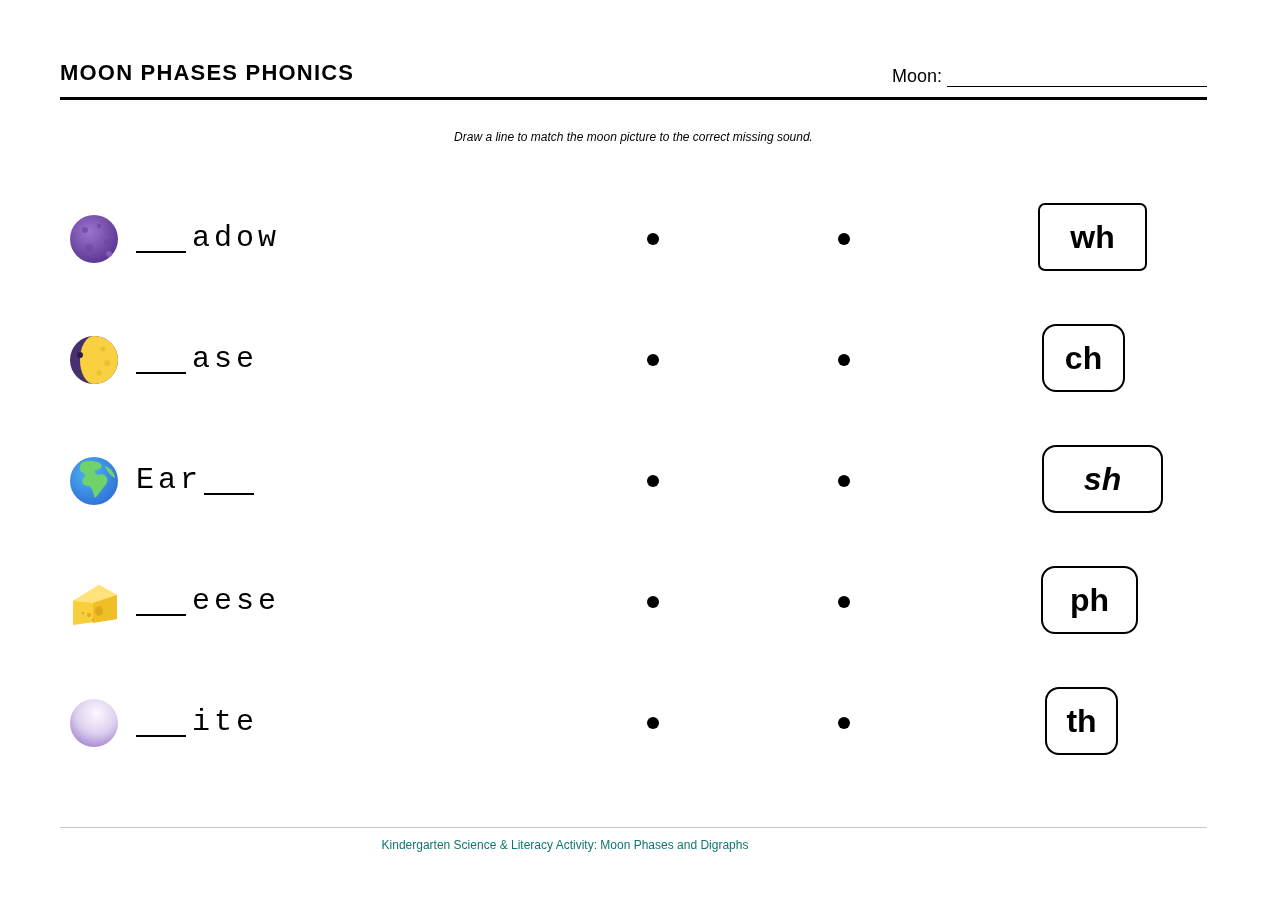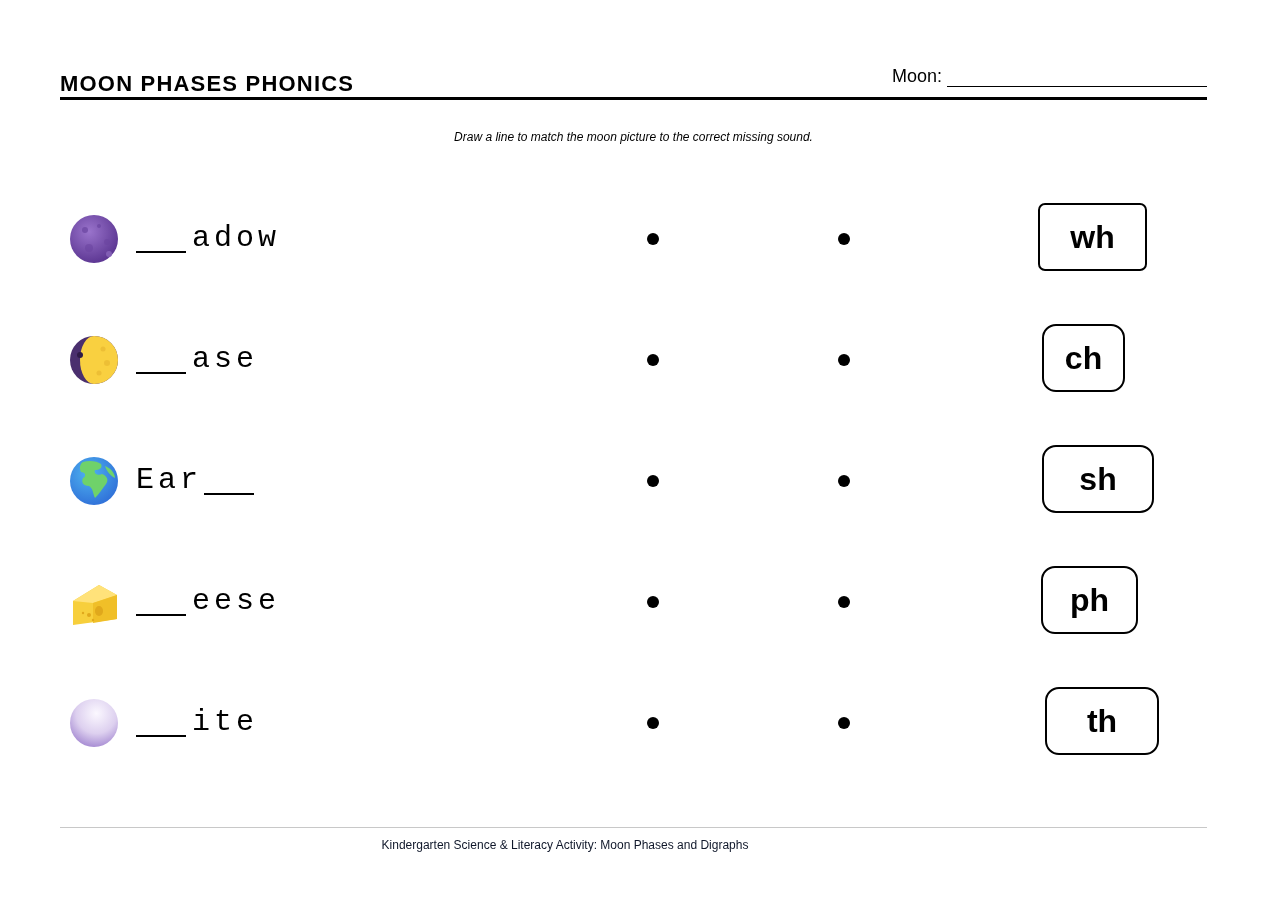--- a/index.html
+++ b/index.html
@@ -1,20 +1,20 @@
 <!DOCTYPE html>
 <html><head>
 <meta charset="utf-8">
 <style>
   html, body { margin: 0; padding: 0; background: #ffffff; }
   body { width: 1267px; height: 912px; position: relative; overflow: hidden;
          font-family: "Liberation Sans", sans-serif; color: #000; }
 
   .header { position: absolute; left: 60px; top: 58px; width: 1147px; height: 42px; }
-  .title { position: absolute; left: 0; top: 13px; font-size: 22px; font-weight: bold;
+  .title { position: absolute; left: 0; top: 2px; font-size: 22px; font-weight: bold;
            letter-spacing: 1.2px; }
   .name-wrap { position: absolute; right: 0; top: 8px; font-size: 18px; display: flex; align-items: flex-end; }
   .name-line { display: inline-block; width: 260px; border-bottom: 1.5px solid #000; height: 20px; margin-left: 5px; }
   .header-rule { position: absolute; left: 0; top: 39px; width: 1147px; height: 3px; background: #000; }
 
   .instructions { position: absolute; left: 0; top: 130px; width: 1267px; text-align: center;
                   font-size: 12px; font-style: italic; }
 
   .row { position: absolute; left: 0; width: 1267px; height: 72px; }
   .pic { position: absolute; left: 69px; width: 50px; height: 50px; top: 11px; }
@@ -23,21 +23,21 @@
   .blank { display: inline-block; width: 50px; border-bottom: 2px solid #000; height: 24px; margin-right: 6px; }
   .blank.after { margin-left: 2px; margin-right: 0; }
   .dot { position: absolute; width: 12px; height: 12px; border-radius: 50%; background: #000; top: 30px; }
   .dot.left { left: 647px; }
   .dot.right { left: 838px; }
   .box { position: absolute; top: 0; height: 68px; border: 2px solid #000; border-radius: 14px;
          display: flex; align-items: center; justify-content: center; font-size: 32px; font-weight: bold;
          box-sizing: border-box; }
 
   .footer-rule { position: absolute; left: 60px; top: 827px; width: 1147px; height: 1px; background: #c8c8c8; }
-  .footer { position: absolute; left: 0; top: 838px; width: 1130px; text-align: center; font-size: 12px; color: #0f172a; }
+  .footer { position: absolute; left: 0; top: 838px; width: 1130px; text-align: center; font-size: 12px; color: #0f766e; }
 </style>
 </head>
 <body>
 
 <div class="header">
   <div class="title">MOON PHASES PHONICS</div>
   <div class="name-wrap">
     <span>Moon:</span>
     <span class="name-line"></span>
   </div>
@@ -103,21 +103,21 @@
     <circle cx="25" cy="25" r="24" fill="url(#g3)"></circle>
     <path d="M14 6 C20 4 28 5 32 8 C34 12 30 14 26 14 C24 18 30 20 33 18 C38 20 40 24 37 28 C34 32 30 38 26 42 C24 38 24 32 20 30 C14 30 12 26 14 22 C18 20 16 16 12 16 C10 12 11 8 14 6 Z" fill="#6fd26a"></path>
     <path d="M36 10 C42 12 46 18 46 22 C42 20 38 16 36 10 Z" fill="#6fd26a"></path>
   </svg>
   <div class="word">
     <span>Ear</span>
     <span class="blank after"></span>
   </div>
   <div class="dot left"></div>
   <div class="dot right"></div>
-  <div class="box" style="left:1042px; width:112px;">
+  <div class="box" style="left:1042px; width:121px;font-style:italic;">
     <span>sh</span>
   </div>
 </div>
 
 <div class="row" style="top:566px;">
   <svg class="pic" viewBox="0 0 50 50">
     <path d="M4 24 L30 8 L48 18 L48 42 L4 48 Z" fill="#f7cf3c"></path>
     <path d="M4 24 L30 8 L48 18 L24 26 Z" fill="#ffe27a"></path>
     <path d="M24 26 L48 18 L48 42 L24 46 Z" fill="#f0bf28"></path>
     <ellipse cx="30" cy="34" rx="4" ry="5" fill="#e0a81c"></ellipse>
@@ -146,19 +146,19 @@
         </radialGradient>
       </defs>
     <circle cx="25" cy="25" r="24" fill="url(#g5)"></circle>
   </svg>
   <div class="word">
     <span class="blank"></span>
     <span>ite</span>
   </div>
   <div class="dot left"></div>
   <div class="dot right"></div>
-  <div class="box" style="left:1045px; width:114px;">
+  <div class="box" style="left:1045px; width:73px;">
     <span>th</span>
   </div>
 </div>
 
 <div class="footer-rule"></div>
 <div class="footer">Kindergarten Science &amp; Literacy Activity: Moon Phases and Digraphs</div>
 
 </body></html>

